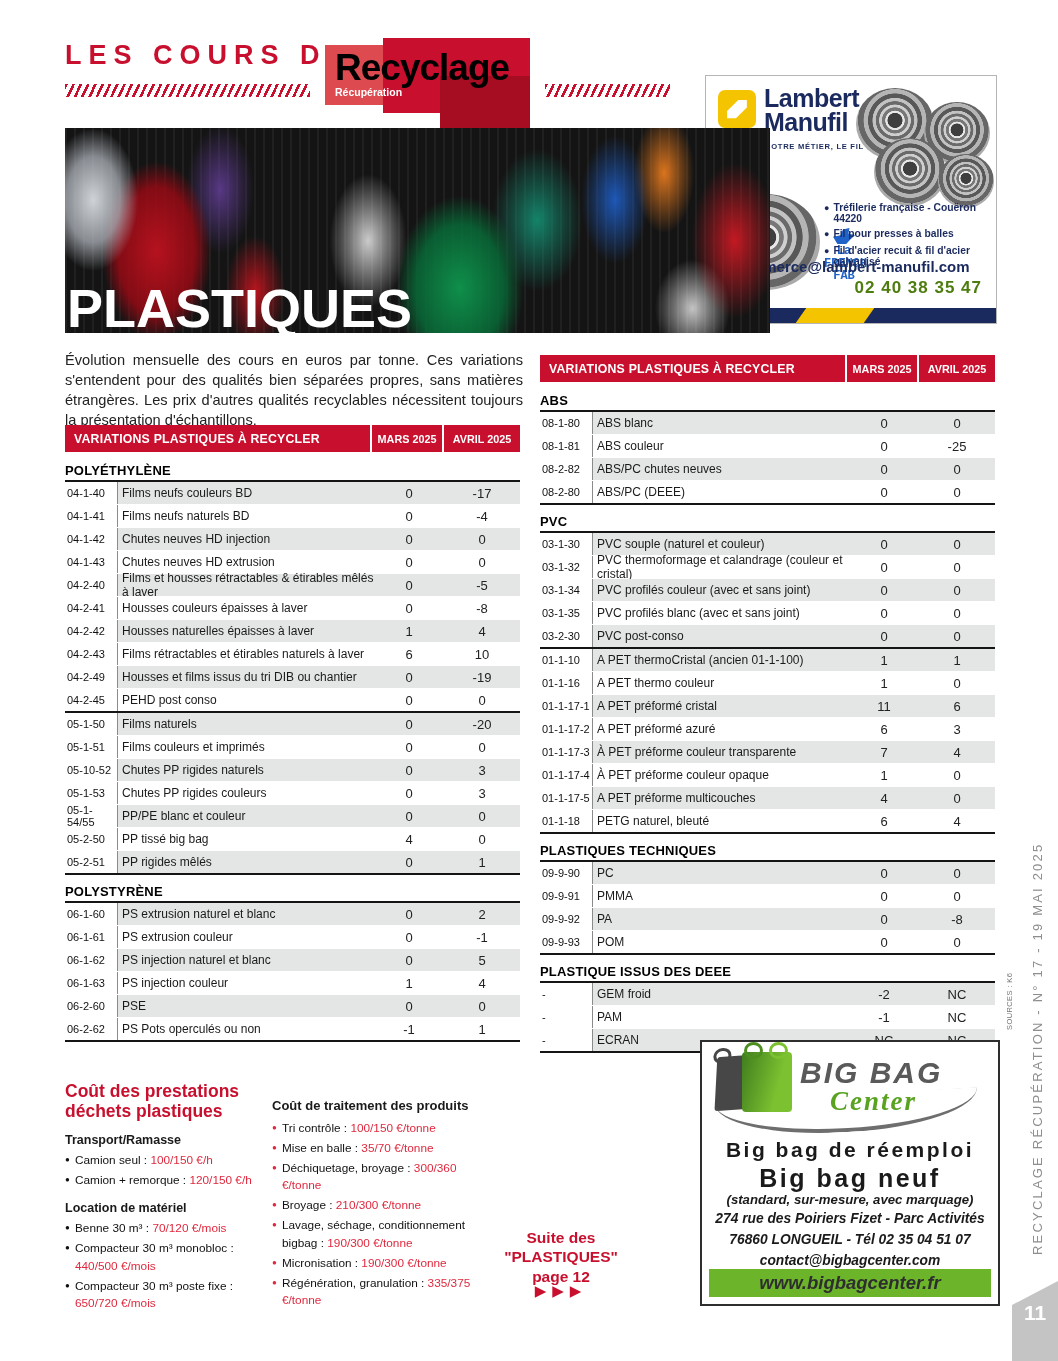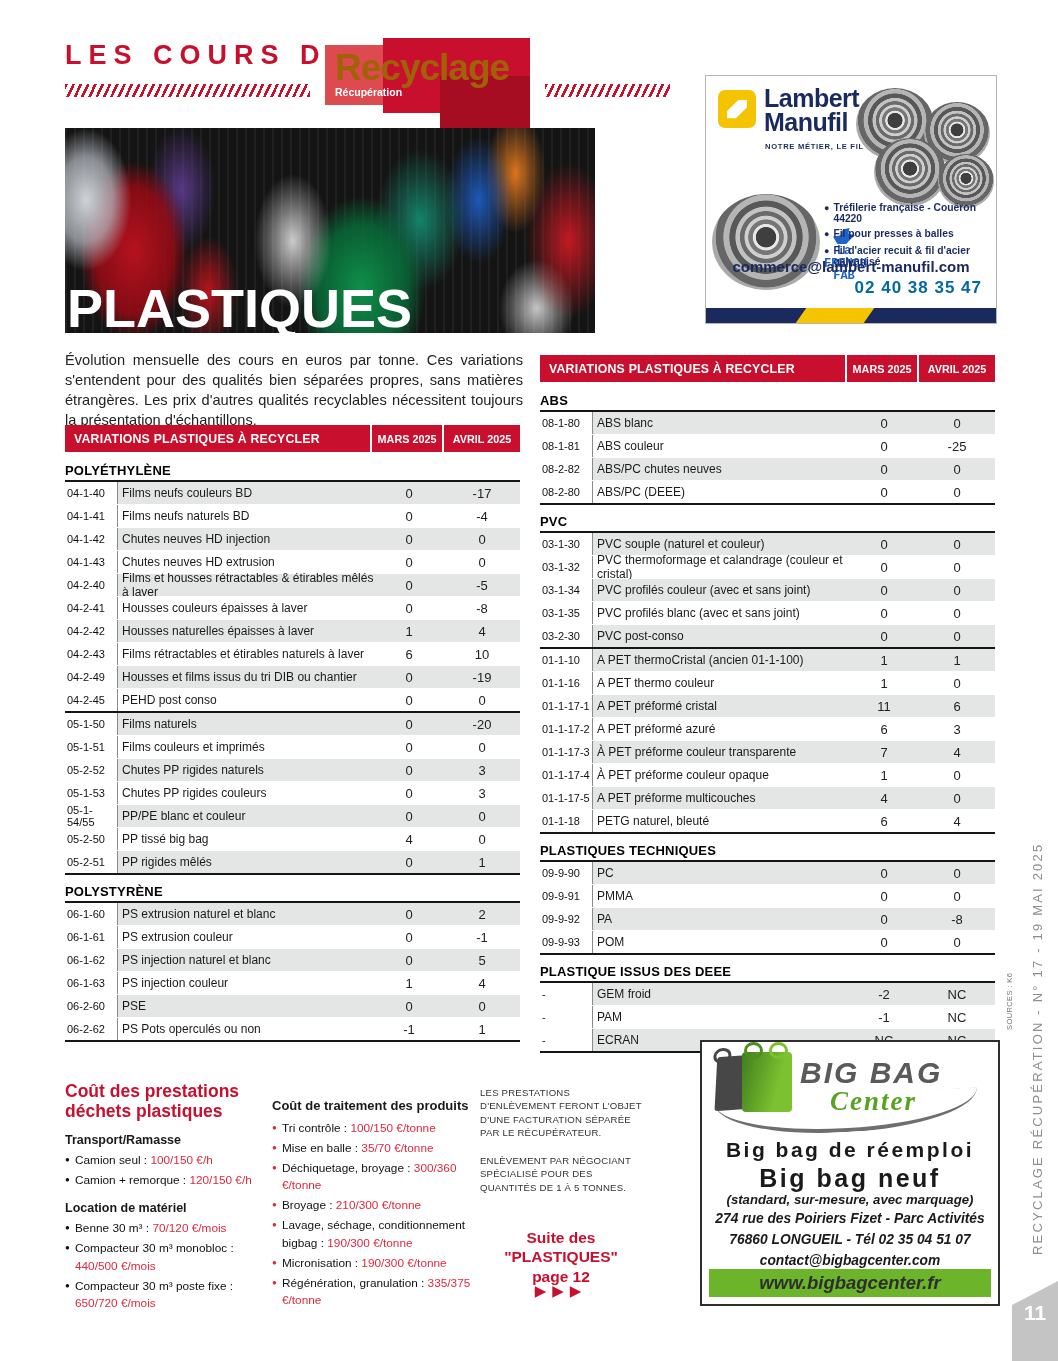--- a/index.html
+++ b/index.html
@@ -8,44 +8,44 @@
 
   
   .kicker{position:absolute;left:65px;top:40px;font-size:27px;font-weight:800;color:#c8102e;letter-spacing:7px;}
   .hatch{position:absolute;height:13px;background:repeating-linear-gradient(115deg,#c8102e 0 2.6px,rgba(0,0,0,0) 2.6px 6.6px);}
   .hatch-l{left:65px;top:84px;width:245px;}
   .hatch-r{left:545px;top:84px;width:125px;}
   .logo{position:absolute;left:325px;top:38px;width:205px;height:112px;}
   .logo .lt{position:absolute;left:0;top:7px;width:60px;height:60px;background:#dd4a50;}
   .logo .mn{position:absolute;left:58px;top:0;width:147px;height:75px;background:#c8102e;}
   .logo .dk{position:absolute;left:115px;top:38px;width:90px;height:74px;background:#a60d22;}
-  .logo .word{position:absolute;left:10px;top:9px;width:195px;color:#a16207;font-size:37px;font-weight:800;letter-spacing:-1px;z-index:2;}
+  .logo .word{position:absolute;left:10px;top:9px;width:195px;color:#000000;font-size:37px;font-weight:800;letter-spacing:-1px;z-index:2;}
   .logo .sub{position:absolute;left:10px;top:48px;color:#fff;font-size:10.5px;font-weight:700;z-index:2;}
 
   
   .lambert{position:absolute;left:705px;top:75px;width:290px;height:247px;border:1px solid #b5b5b5;background:#fff;overflow:hidden;}
   .lm-icon{position:absolute;left:12px;top:14px;width:38px;height:38px;background:#f5c400;border-radius:7px;overflow:hidden;}
   .lm-icon:before{content:"";position:absolute;left:6px;top:6px;width:26px;height:26px;background:#fff;clip-path:polygon(12% 58%,55% 15%,88% 15%,88% 44%,46% 86%,12% 86%);}
   .lm-brand{position:absolute;left:58px;top:10px;color:#1b2a5e;font-size:25px;font-weight:800;line-height:.96;letter-spacing:-.5px;}
   .lm-tag{position:absolute;left:59px;top:66px;color:#1b2a5e;font-size:7.6px;font-weight:700;letter-spacing:.7px;}
   .coil{position:absolute;border-radius:50%;
     background:radial-gradient(circle at 50% 45%,#3f3f3f 0 13%,#e8e8e8 14% 17%,#777 18% 23%,#cfcfcf 24% 28%,#6a6a6a 29% 34%,#c2c2c2 35% 40%,#585858 41% 48%,#b5b5b5 49% 56%,#666 57% 66%,#aaa 67% 78%,#555 79% 100%);}
   .ff{position:absolute;left:118px;top:152px;width:40px;text-align:center;color:#1f63c8;font-weight:800;}
   .ff .bird{width:22px;height:16px;margin:0 auto 1px;background:#1f63c8;clip-path:polygon(20% 100%,0 55%,35% 45%,45% 10%,75% 0,70% 35%,100% 45%,80% 70%,60% 100%);}
   .ff .l1{font-size:12px;line-height:1.05;font-family:Liberation Mono, monospace;}
   .lm-bullets{position:absolute;left:118px;top:200px;width:168px;color:#1b2a5e;font-size:10.3px;font-weight:600;}
   .lm-bullets .b{margin-bottom:4px;display:flex;}
   .lm-bullets .dot{color:#1b2a5e;margin-right:4px;font-size:9px;line-height:1.4;}
   .lm-mail{position:absolute;left:0;right:0;top:182px;text-align:center;color:#1b2a5e;font-size:15px;font-weight:800;}
-  .lm-tel{position:absolute;right:14px;top:202px;color:#0369a1;font-size:17px;font-weight:800;letter-spacing:1px;}
+  .lm-tel{position:absolute;right:14px;top:202px;color:#4d7c0f;font-size:17px;font-weight:800;letter-spacing:1px;}
   .lm-band{position:absolute;left:0;right:0;bottom:0;height:15px;background:#1b2a5e;}
   .lm-band .yl{position:absolute;left:95px;top:0;width:68px;height:15px;background:#f5c400;transform:skewX(-35deg);}
 
   
-  .hero{position:absolute;left:65px;top:128px;width:530px;height:205px;background-color:#141414;
+  .hero{position:absolute;left:65px;top:128px;width:705px;height:205px;background-color:#141414;
     background-image:
       radial-gradient(60px 95px at 4% 35%,#cfd3d8 0%,rgba(185,190,198,.7) 45%,rgba(0,0,0,0) 75%),
       radial-gradient(70px 115px at 13% 60%,#b5121e 0%,rgba(150,10,20,.85) 55%,rgba(0,0,0,0) 78%),
       radial-gradient(45px 85px at 22% 30%,rgba(95,60,145,.9),rgba(0,0,0,0) 75%),
       radial-gradient(40px 75px at 27% 80%,rgba(195,20,30,.95),rgba(0,0,0,0) 75%),
       radial-gradient(55px 95px at 43% 55%,rgba(235,235,235,.85),rgba(0,0,0,0) 70%),
       radial-gradient(80px 115px at 56% 78%,#0f8f4a,rgba(8,105,55,.85) 55%,rgba(0,0,0,0) 80%),
       radial-gradient(60px 95px at 67% 45%,rgba(20,150,120,.85),rgba(0,0,0,0) 75%),
       radial-gradient(45px 85px at 78% 35%,rgba(30,95,200,.9),rgba(0,0,0,0) 75%),
       radial-gradient(40px 80px at 85% 22%,rgba(230,122,30,.95),rgba(0,0,0,0) 75%),
@@ -249,21 +249,21 @@
         <span class="tval">0</span>
         <span class="tval tv2">-20</span>
       </div>
       <div class="trow">
         <span class="tcode">05-1-51</span>
         <span class="tlabel">Films couleurs et imprimés</span>
         <span class="tval">0</span>
         <span class="tval tv2">0</span>
       </div>
       <div class="trow alt">
-        <span class="tcode">05-2-52</span>
+        <span class="tcode">05-10-52</span>
         <span class="tlabel">Chutes PP rigides naturels</span>
         <span class="tval">0</span>
         <span class="tval tv2">3</span>
       </div>
       <div class="trow">
         <span class="tcode">05-1-53</span>
         <span class="tlabel">Chutes PP rigides couleurs</span>
         <span class="tval">0</span>
         <span class="tval tv2">3</span>
       </div>
@@ -534,24 +534,20 @@
           <span class="cdot red">●</span>
           <span class="clabel">Micronisation : <span class="cval">190/300 €/tonne</span></span>
         </div>
         <div class="citem">
           <span class="cdot red">●</span>
           <span class="clabel">Régénération, granulation : <span class="cval">335/375 €/tonne</span></span>
         </div>
       </div>
   </div>
 
-  <div class="notes">
-    <p>LES PRESTATIONS D'ENLÈVEMENT FERONT L'OBJET D'UNE FACTURATION SÉPARÉE PAR LE RÉCUPÉRATEUR.</p>
-    <p>ENLÈVEMENT PAR NÉGOCIANT SPÉCIALISÉ POUR DES QUANTITÉS DE 1 À 5 TONNES.</p>
-  </div>
   <div class="suite">
     <div>Suite des "PLASTIQUES"</div>
     <div>page 12</div>
   </div>
   <div class="suite-arrows">▶▶▶</div>
 
   <div class="bigbag">
     <div class="bb-bag-gray"></div>
     <div class="bb-bag-green"></div>
     <div class="bb-word1">BIG BAG</div>

